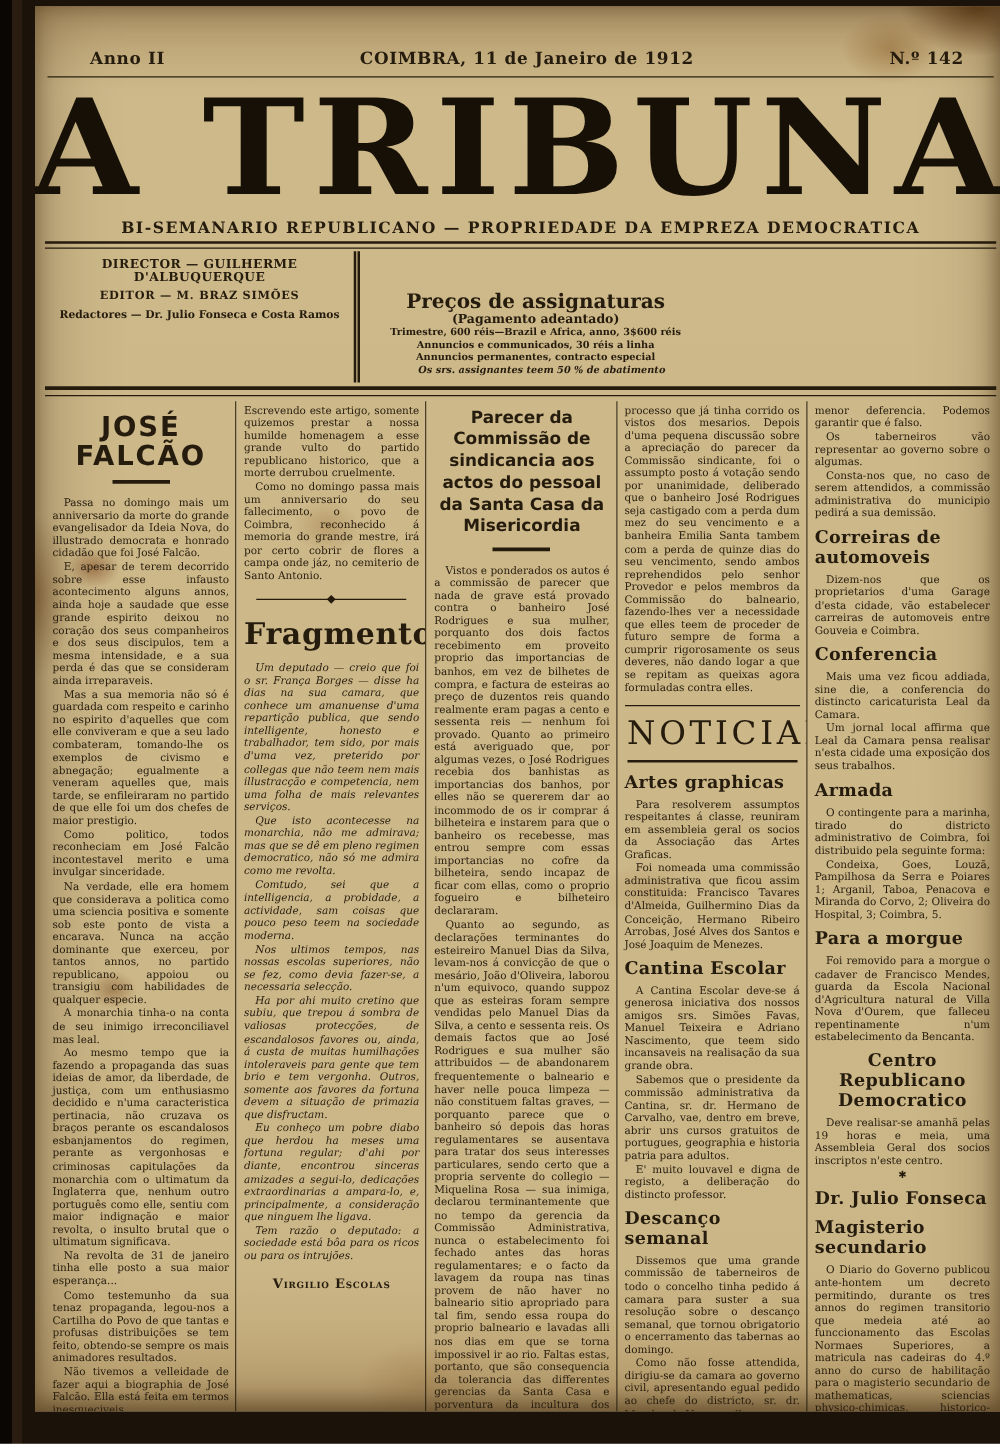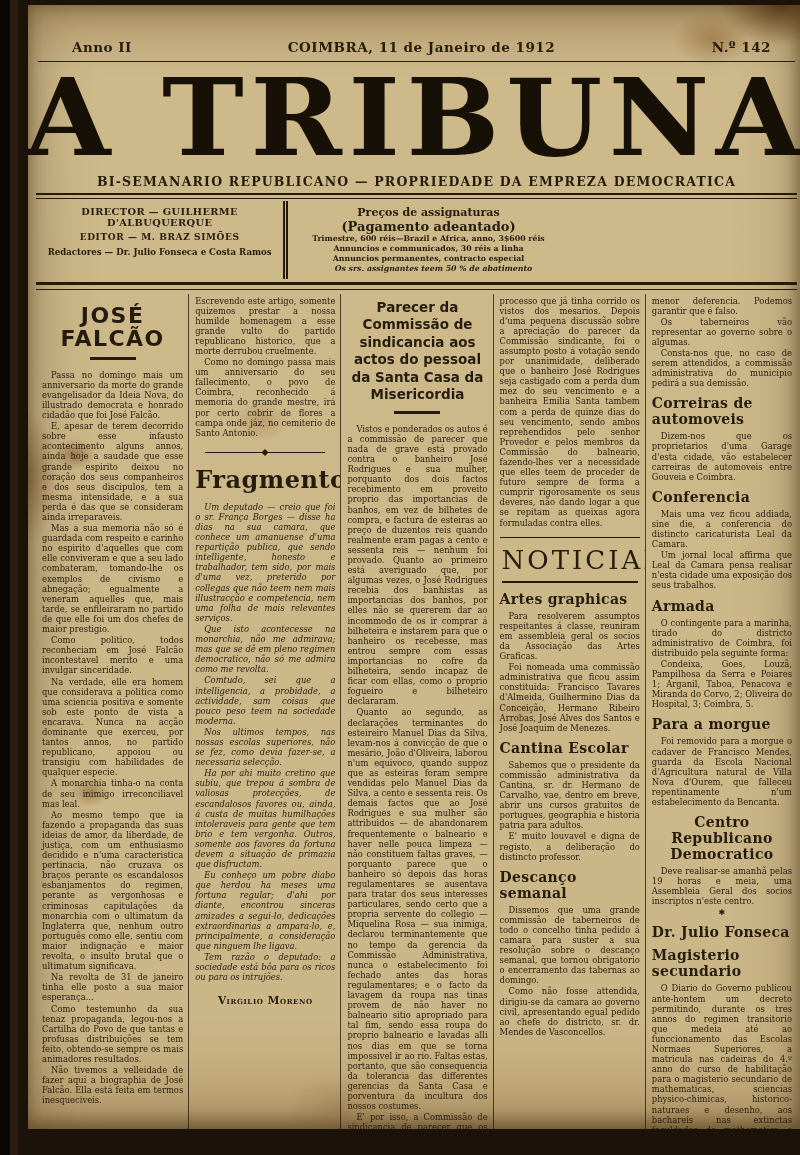--- a/index.html
+++ b/index.html
@@ -37,22 +37,22 @@
   
   .infobar{display:grid;grid-template-columns:32.5% 37.5% 30%;margin:2px 8px 0;}
   .info-cell{padding:5px 6px 4px;text-align:center;}
   .info-center,.info-right{border-left:5px double #241b0d;}
   .il1{font-size:9.8px;font-weight:bold;letter-spacing:.4px;margin-bottom:4px;}
   .il2{font-size:9px;font-weight:bold;letter-spacing:.6px;margin-bottom:5px;}
   .il3{font-size:8.6px;font-weight:bold;}
   .ic1{font-size:10.2px;font-weight:bold;margin-bottom:4px;}
   .ic2{font-size:13.5px;font-weight:bold;letter-spacing:2.5px;margin-bottom:4px;}
   .ic3{font-size:8.2px;font-weight:bold;}
-  .ir-title{font-size:11px;font-weight:bold;}
-  .ir-sub{font-size:13px;font-weight:bold;}
+  .ir-title{font-size:16px;font-weight:bold;margin-top:25px;}
+  .ir-sub{font-size:10px;font-weight:bold;}
   .ir-line{font-size:7.8px;line-height:1.3;font-weight:bold;}
   .italic{font-style:italic;margin-left:10px;}
   .rule-heavy{border-top:3px solid #241b0d;border-bottom:1px solid #241b0d;height:4px;margin:3px 8px 2px;}
   
   #columns{display:grid;grid-template-columns:repeat(5,1fr);padding:2px 8px 0 8px;height:874px;overflow:hidden;}
   .col{padding:2px 5px 0 6px;overflow:hidden;}
   .col + .col{border-left:1px solid rgba(40,30,15,.8);}
   .p{margin:0 0 1px;font-size:8.4px;line-height:10.1px;text-align:justify;text-indent:9px;}
   .pn{text-indent:0;}
   .h-xl{font-family:"DejaVu Sans",sans-serif;font-weight:bold;font-size:22px;letter-spacing:1.5px;
@@ -128,37 +128,38 @@
         <p class="p">Como no domingo passa mais um anniversario do seu fallecimento, o povo de Coimbra, reconhecido á memoria do grande mestre, irá por certo cobrir de flores a campa onde jáz, no cemiterio de Santo Antonio.</p>
         <div class="divider-arrow"></div>
         <h2 class="h-lg">Fragmentos</h2>
         <p class="p italic">Um deputado — creio que foi o sr. França Borges — disse ha dias na sua camara, que conhece um amanuense d'uma repartição publica, que sendo intelligente, honesto e trabalhador, tem sido, por mais d'uma vez, preterido por collegas que não teem nem mais illustracção e competencia, nem uma folha de mais relevantes serviços.</p>
         <p class="p italic">Que isto acontecesse na monarchia, não me admirava; mas que se dê em pleno regimen democratico, não só me admira como me revolta.</p>
         <p class="p italic">Comtudo, sei que a intelligencia, a probidade, a actividade, sam coisas que pouco peso teem na sociedade moderna.</p>
         <p class="p italic">Nos ultimos tempos, nas nossas escolas superiores, não se fez, como devia fazer-se, a necessaria selecção.</p>
         <p class="p italic">Ha por ahi muito cretino que subiu, que trepou á sombra de valiosas protecções, de escandalosos favores ou, ainda, á custa de muitas humilhações intoleraveis para gente que tem brio e tem vergonha. Outros, somente aos favores da fortuna devem a situação de primazia que disfructam.</p>
         <p class="p italic">Eu conheço um pobre diabo que herdou ha meses uma fortuna regular; d'ahi por diante, encontrou sinceras amizades a segui-lo, dedicações extraordinarias a ampara-lo, e, principalmente, a consideração que ninguem lhe ligava.</p>
         <p class="p italic">Tem razão o deputado: a sociedade está bôa para os ricos ou para os intrujões.</p>
-        <p class="signature">Virgilio Moreno</p>
+        <p class="signature">Virgilio Escolas</p>
       </div>
       <div class="col">
         <h2 class="h-md">Parecer da Commissão de sindicancia aos actos do pessoal da Santa Casa da Misericordia</h2>
         <div class="rule-short"></div>
         <p class="p">Vistos e ponderados os autos é a commissão de parecer que nada de grave está provado contra o banheiro José Rodrigues e sua mulher, porquanto dos dois factos recebimento em proveito proprio das importancias de banhos, em vez de bilhetes de compra, e factura de esteiras ao preço de duzentos reis quando realmente eram pagas a cento e sessenta reis — nenhum foi provado. Quanto ao primeiro está averiguado que, por algumas vezes, o José Rodrigues recebia dos banhistas as importancias dos banhos, por elles não se quererem dar ao incommodo de os ir comprar á bilheteira e instarem para que o banheiro os recebesse, mas entrou sempre com essas importancias no cofre da bilheteira, sendo incapaz de ficar com ellas, como o proprio fogueiro e bilheteiro declararam.</p>
         <p class="p">Quanto ao segundo, as declarações terminantes do esteireiro Manuel Dias da Silva, levam-nos á convicção de que o mesário, João d'Oliveira, laborou n'um equivoco, quando suppoz que as esteiras foram sempre vendidas pelo Manuel Dias da Silva, a cento e sessenta reis. Os demais factos que ao José Rodrigues e sua mulher são attribuidos — de abandonarem frequentemente o balneario e haver nelle pouca limpeza — não constituem faltas graves, — porquanto parece que o banheiro só depois das horas regulamentares se ausentava para tratar dos seus interesses particulares, sendo certo que a propria servente do collegio — Miquelina Rosa — sua inimiga, declarou terminantemente que no tempo da gerencia da Commissão Administrativa, nunca o estabelecimento foi fechado antes das horas regulamentares; e o facto da lavagem da roupa nas tinas provem de não haver no balneario sitio apropriado para tal fim, sendo essa roupa do proprio balneario e lavadas alli nos dias em que se torna impossivel ir ao rio. Faltas estas, portanto, que são consequencia da tolerancia das differentes gerencias da Santa Casa e porventura da incultura dos nossos costumes.</p>
         <p class="p">E' por isso, a Commissão de sindicancia de parecer que os arguidos José Rodrigues e sua mulher Emilia Santa, ficam sufficientemente castigados, com um mez de suspensão dos seus vencimentos, procurando a Mesa da Santa Casa, remodelar os serviços do balneario, de fórma a ganhar a confiança do publico.</p>
       </div>
       <div class="col">
         <p class="p pn">processo que já tinha corrido os vistos dos mesarios. Depois d'uma pequena discussão sobre a apreciação do parecer da Commissão sindicante, foi o assumpto posto á votação sendo por unanimidade, deliberado que o banheiro José Rodrigues seja castigado com a perda dum mez do seu vencimento e a banheira Emilia Santa tambem com a perda de quinze dias do seu vencimento, sendo ambos reprehendidos pelo senhor Provedor e pelos membros da Commissão do balneario, fazendo-lhes ver a necessidade que elles teem de proceder de futuro sempre de forma a cumprir rigorosamente os seus deveres, não dando logar a que se repitam as queixas agora formuladas contra elles.</p>
         <div class="rule-full"></div>
         <h2 class="h-display">NOTICIARIO</h2>
         <h3 class="subhead">Artes graphicas</h3>
         <p class="p">Para resolverem assumptos respeitantes á classe, reuniram em assembleia geral os socios da Associação das Artes Graficas.</p>
         <p class="p">Foi nomeada uma commissão administrativa que ficou assim constituida: Francisco Tavares d'Almeida, Guilhermino Dias da Conceição, Hermano Ribeiro Arrobas, José Alves dos Santos e José Joaquim de Menezes.</p>
         <h3 class="subhead">Cantina Escolar</h3>
+        <p class="p">A Cantina Escolar deve-se á generosa iniciativa dos nossos amigos srs. Simões Favas, Manuel Teixeira e Adriano Nascimento, que teem sido incansaveis na realisação da sua grande obra.</p>
         <p class="p">Sabemos que o presidente da commissão administrativa da Cantina, sr. dr. Hermano de Carvalho, vae, dentro em breve, abrir uns cursos gratuitos de portugues, geographia e historia patria para adultos.</p>
         <p class="p">E' muito louvavel e digna de registo, a deliberação do distincto professor.</p>
         <h3 class="subhead">Descanço semanal</h3>
         <p class="p">Dissemos que uma grande commissão de taberneiros de todo o concelho tinha pedido á camara para suster a sua resolução sobre o descanço semanal, que tornou obrigatorio o encerramento das tabernas ao domingo.</p>
         <p class="p">Como não fosse attendida, dirigiu-se da camara ao governo civil, apresentando egual pedido ao chefe do districto, sr. dr. Mendes de Vasconcellos.</p>
       </div>
       <div class="col">
         <p class="p pn">menor deferencia. Podemos garantir que é falso.</p>
         <p class="p">Os taberneiros vão representar ao governo sobre o algumas.</p>
         <p class="p">Consta-nos que, no caso de serem attendidos, a commissão administrativa do municipio pedirá a sua demissão.</p>

